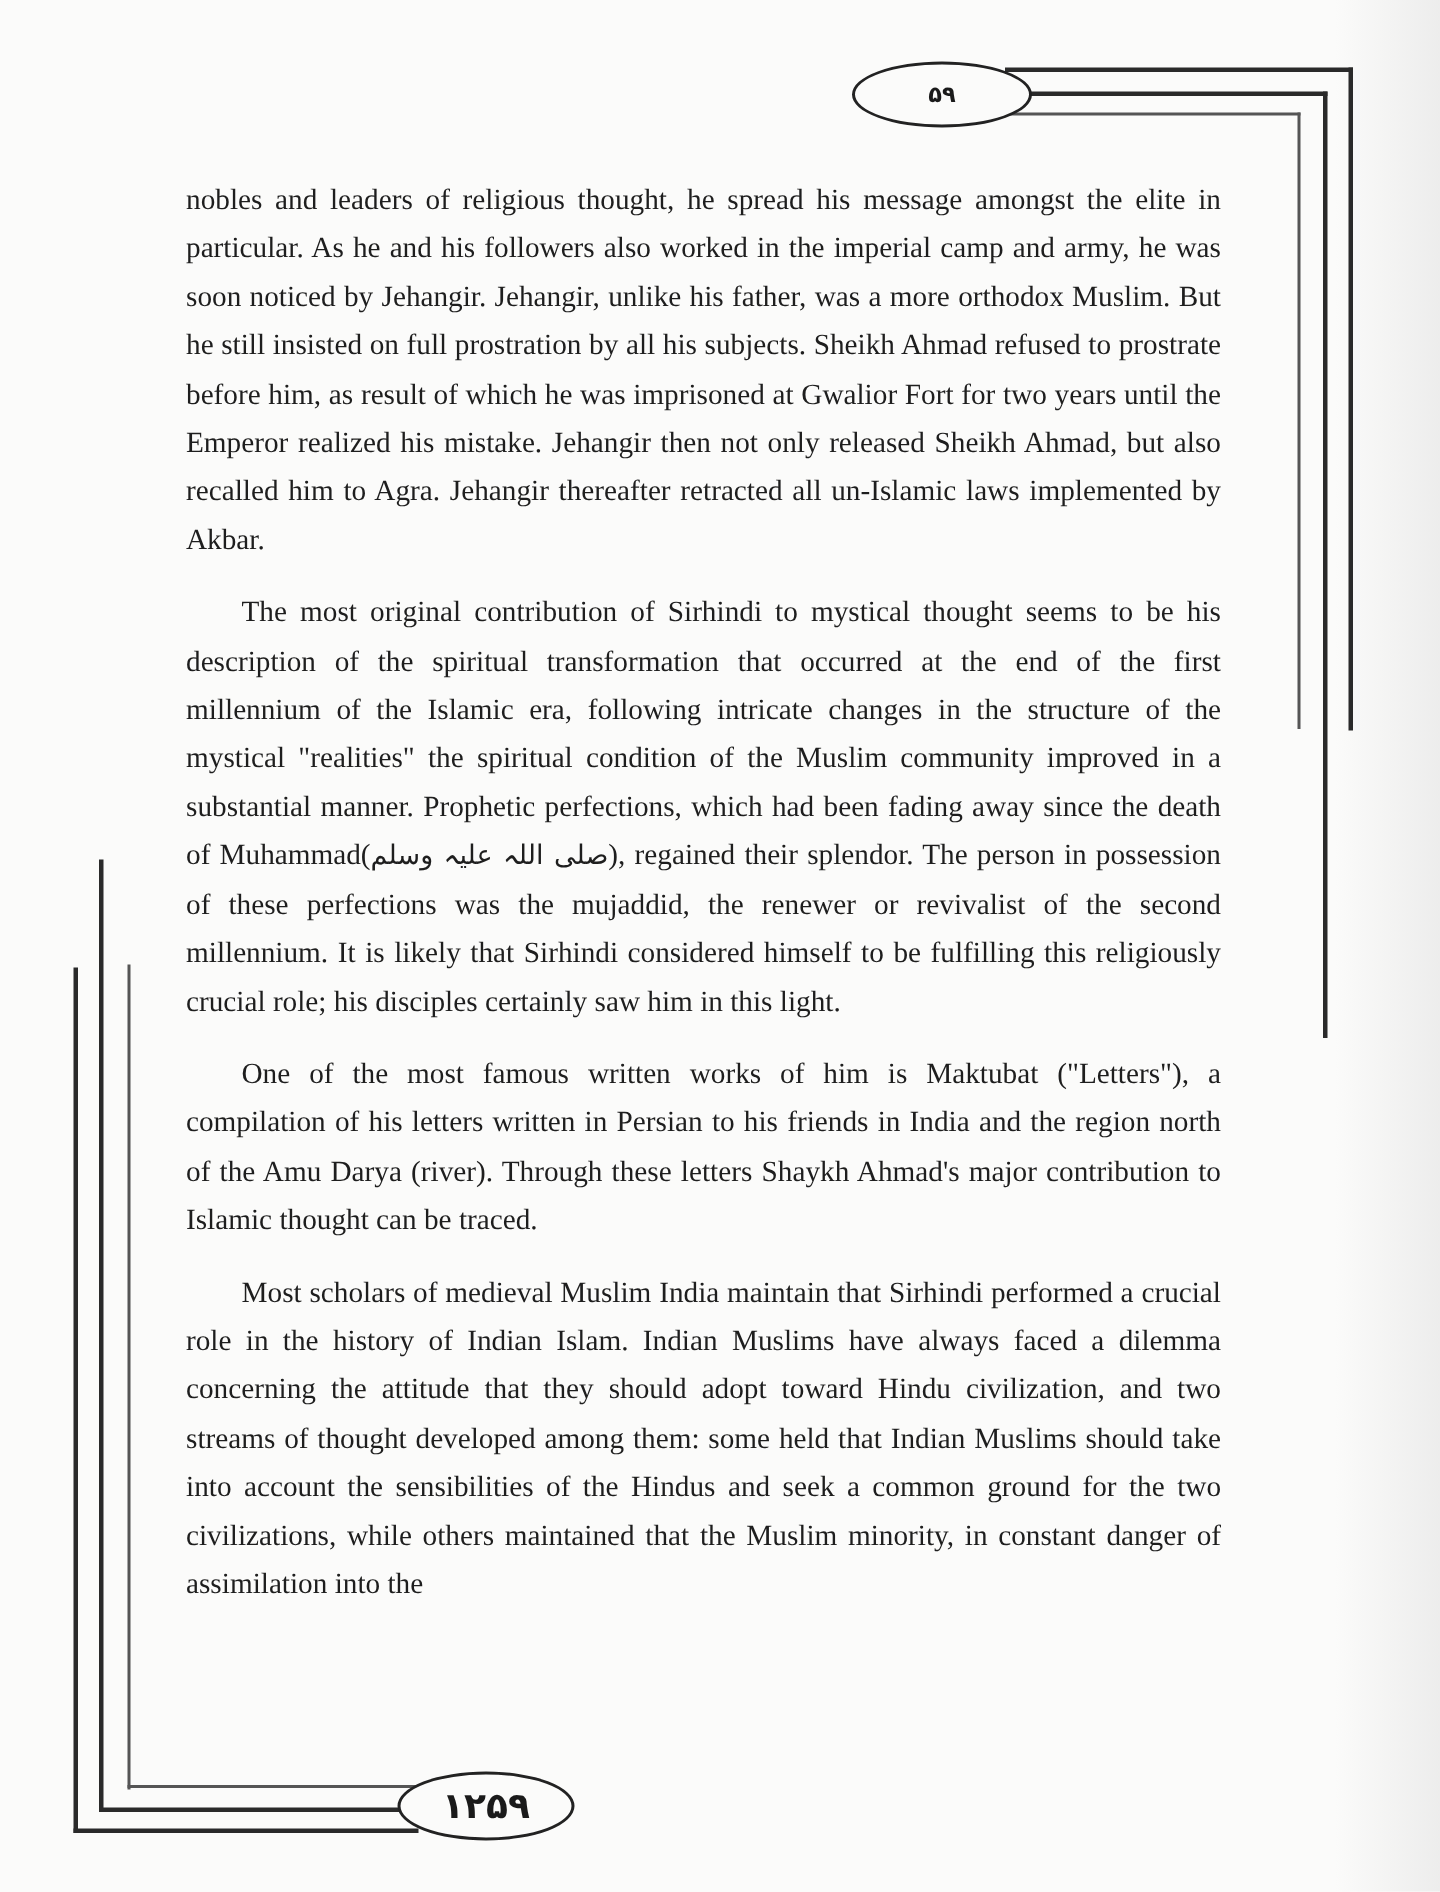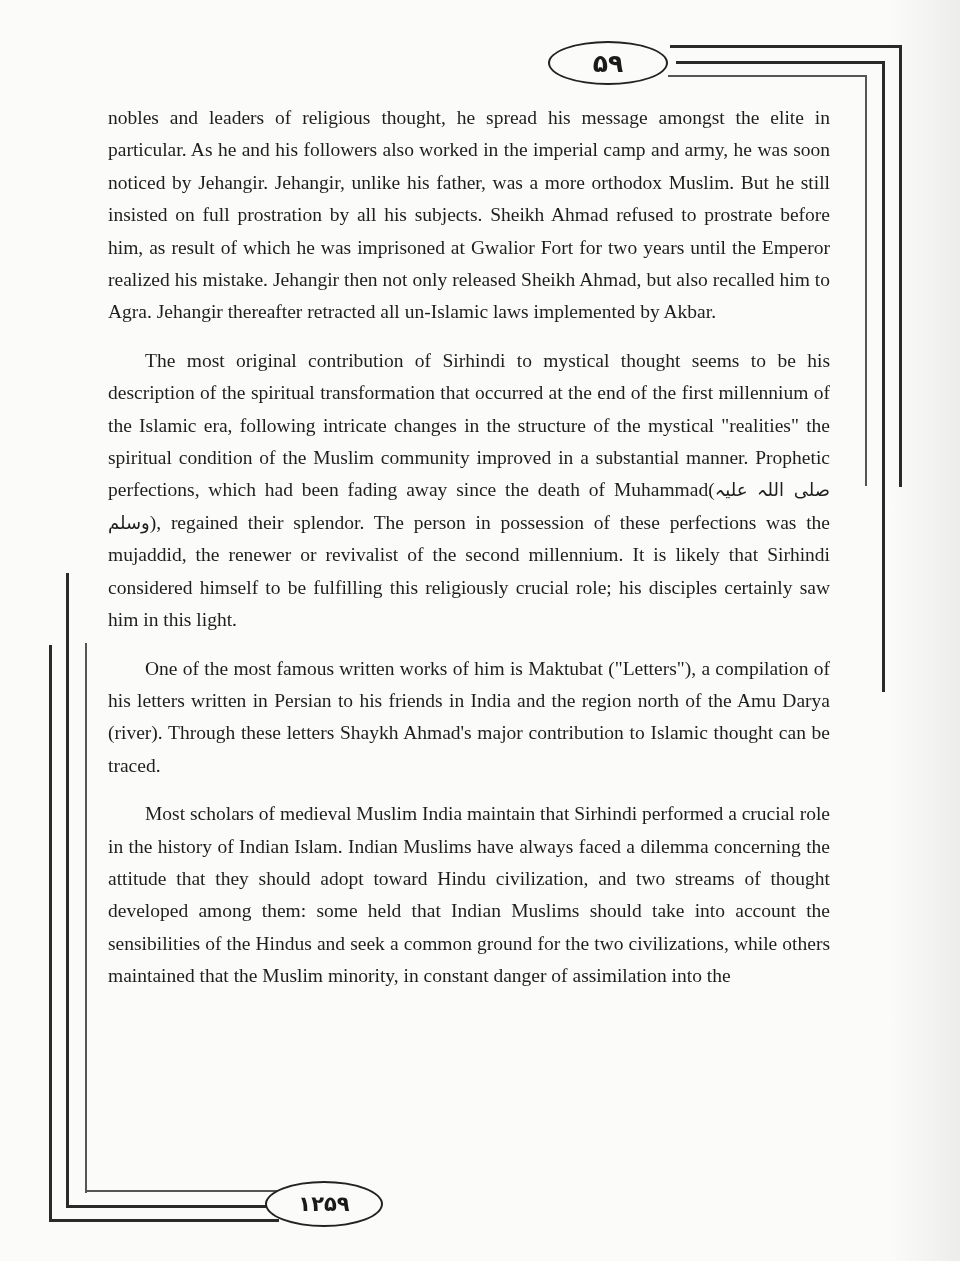--- a/index.html
+++ b/index.html
@@ -39,21 +39,21 @@
       color: #1a1a1a;
       box-sizing: border-box;
     }
     .content {
       position: absolute;
       left: 108px;
       top: 102px;
       width: 722px;
     }
     .para {
-      margin: 0;
+      margin: 16px;
       font-size: 19.5px;
       line-height: 32.4px;
       text-align: justify;
     }
     .para.indent {
       text-indent: 37px;
     }
     .para + .para {
       margin-top: 16px;
     }
@@ -72,37 +72,37 @@
   <div class="frame-line" style="left:670px; top:45px; width:232px; height:3px;"></div>
   <div class="frame-line" style="left:899px; top:45px; width:3px; height:442px;"></div>
 
   <div class="frame-line" style="left:676px; top:61px; width:209px; height:3px;"></div>
   <div class="frame-line" style="left:882px; top:61px; width:2.5px; height:631px;"></div>
 
   <div class="frame-line" style="left:668px; top:75px; width:199px; height:2px; background:#555;"></div>
   <div class="frame-line" style="left:865px; top:75px; width:2px; height:411px; background:#555;"></div>
 </div>
 
-<div class="oval" style="left:548px; top:41px; width:120px; height:44px; font-size:25px;">
+<div class="oval" style="left:568px; top:41px; width:120px; height:44px; font-size:15px;">
   <span>۵۹</span>
 </div>
 
 <div>
 
   <div class="frame-line" style="left:49px; top:645px; width:3px; height:577px;"></div>
   <div class="frame-line" style="left:49px; top:1219px; width:230px; height:3px;"></div>
 
   <div class="frame-line" style="left:66px; top:573px; width:2.5px; height:635px;"></div>
   <div class="frame-line" style="left:66px; top:1205px; width:203px; height:2.5px;"></div>
 
   <div class="frame-line" style="left:85px; top:643px; width:2px; height:550px; background:#555;"></div>
   <div class="frame-line" style="left:85px; top:1190px; width:200px; height:2px; background:#555;"></div>
 </div>
 
-<div class="oval" style="left:265px; top:1181px; width:118px; height:46px; font-size:21px;">
+<div class="oval" style="left:265px; top:1181px; width:118px; height:46px; font-size:24px;">
   <span>۱۲۵۹</span>
 </div>
 
 <div class="content">
   <p class="para">nobles and leaders of religious thought, he spread his message amongst the elite in particular. As he and his followers also worked in the imperial camp and army, he was soon noticed by Jehangir. Jehangir, unlike his father, was a more orthodox Muslim. But he still insisted on full prostration by all his subjects. Sheikh Ahmad refused to prostrate before him, as result of which he was imprisoned at Gwalior Fort for two years until the Emperor realized his mistake. Jehangir then not only released Sheikh Ahmad, but also recalled him to Agra. Jehangir thereafter retracted all un-Islamic laws implemented by Akbar.</p>
 
   <p class="para indent"><span>The most original contribution of Sirhindi to mystical thought seems to be his description of the spiritual transformation that occurred at the end of the first millennium of the Islamic era, following intricate changes in the structure of the mystical "realities" the spiritual condition of the Muslim community improved in a substantial manner. Prophetic perfections, which had been fading away since the death of Muhammad(</span><span class="arabic" dir="rtl">صلی اللہ علیہ وسلم</span><span>), regained their splendor. The person in possession of these perfections was the mujaddid, the renewer or revivalist of the second millennium. It is likely that Sirhindi considered himself to be fulfilling this religiously crucial role; his disciples certainly saw him in this light.</span></p>
 
   <p class="para indent">One of the most famous written works of him is Maktubat ("Letters"), a compilation of his letters written in Persian to his friends in India and the region north of the Amu Darya (river). Through these letters Shaykh Ahmad's major contribution to Islamic thought can be traced.</p>
 

